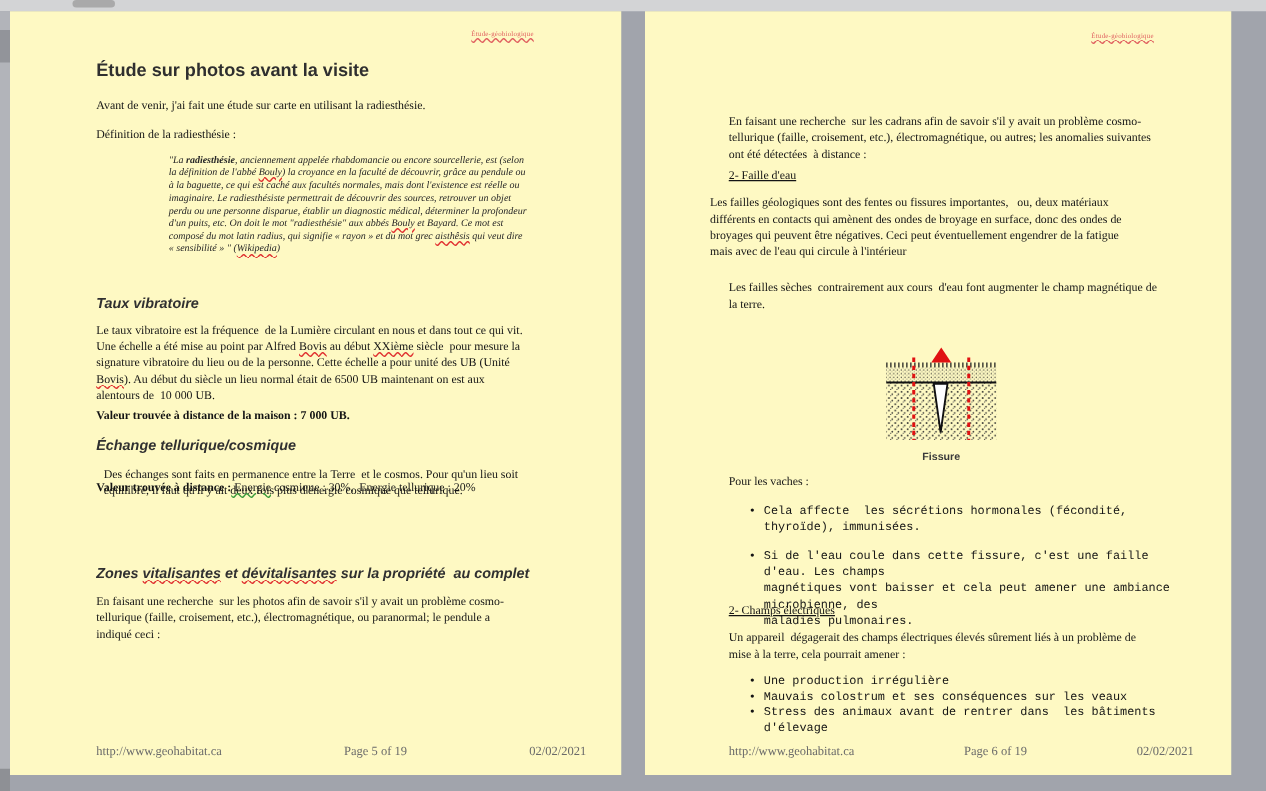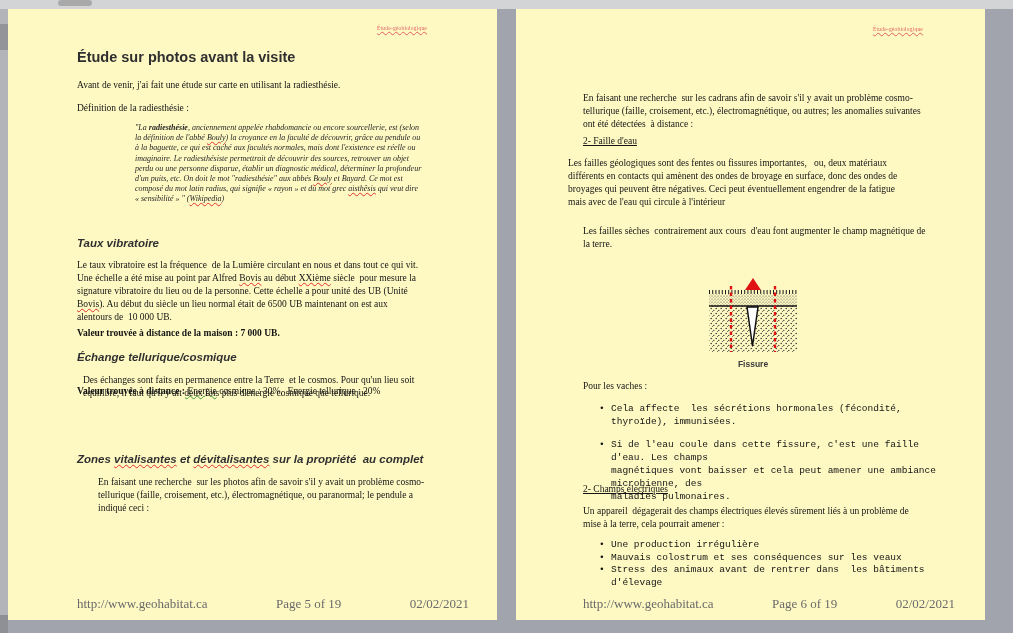--- a/index.html
+++ b/index.html
@@ -35,21 +35,21 @@
   .bold{font-weight:bold;}
   .quote{
     font-size:8px;line-height:10.2px;font-style:italic;color:#262626;white-space:pre-wrap;
   }
   .qb{font-weight:bold;}
   .sq{text-decoration:underline;text-decoration-style:wavy;text-decoration-color:#e03030;text-decoration-thickness:1px;text-underline-offset:1px;text-align:right;}
   .sqg{text-decoration:underline;text-decoration-style:wavy;text-decoration-color:#3a9a3a;text-decoration-thickness:1px;text-underline-offset:1px;}
   .u{text-decoration:underline;}
   .footer{
     display:flex;justify-content:space-between;align-items:flex-end;
-    font-size:13px;color:#6a6a6a;
+    font-size:10px;color:#6a6a6a;
   }
   ul.bullets{list-style:none;margin:0;padding:0;font-family:Liberation Mono, monospace;}
   ul.bullets li{position:relative;padding-left:13px;font-size:9.5px;line-height:13px;white-space:pre-wrap;color:#141414;}
   ul.bullets li::before{content:"•";position:absolute;left:1px;top:0;}
   ul.bullets.spaced li{margin-bottom:10px;}
   ul.bullets.tight li{line-height:12.5px;}
   .fig-label{
     font-family:"Liberation Sans", sans-serif;font-weight:bold;
     font-size:8.5px;color:#3a3a3a;text-align:center;width:96px;
   }
@@ -95,21 +95,21 @@
 
   <div class="abs h-sans" style="left:69px;top:342px;">Échange tellurique/cosmique</div>
 
   <div class="abs body-text" style="left:75px;top:365px;width:402px;">Des échanges sont faits en permanence entre la Terre  et le cosmos. Pour qu'un lieu soit
 équilibré, il faut qu'il y ait deux fois plus d'énergie cosmique que tellurique.</div>
 
   <div class="abs body-text" style="left:69px;top:376px;width:402px;"><span class="bold">Valeur trouvée à distance :</span><span class="sqg"> Energie</span><span> cosmique : 30%,  Energie tellurique : 20%</span></div>
 
   <div class="abs h-sans" style="left:69px;top:444px;width:410px;"><span>Zones </span><span class="sq">vitalisantes</span><span> et </span><span class="sq">dévitalisantes</span><span> sur la propriété  au complet</span></div>
 
-  <div class="abs body-text" style="left:69px;top:467px;width:402px;margin-left:21px;">En faisant une recherche  sur les photos afin de savoir s'il y avait un problème cosmo-
+  <div class="abs body-text" style="left:69px;top:467px;width:402px;">En faisant une recherche  sur les photos afin de savoir s'il y avait un problème cosmo-
 tellurique (faille, croisement, etc.), électromagnétique, ou paranormal; le pendule a
 indiqué ceci :</div>
 
   <div class="abs footer" style="left:69px;right:28px;top:587px;">
     <span>http://www.geohabitat.ca</span>
     <span>Page 5 of 19</span>
     <span>02/02/2021</span>
   </div>
 </div>
 

